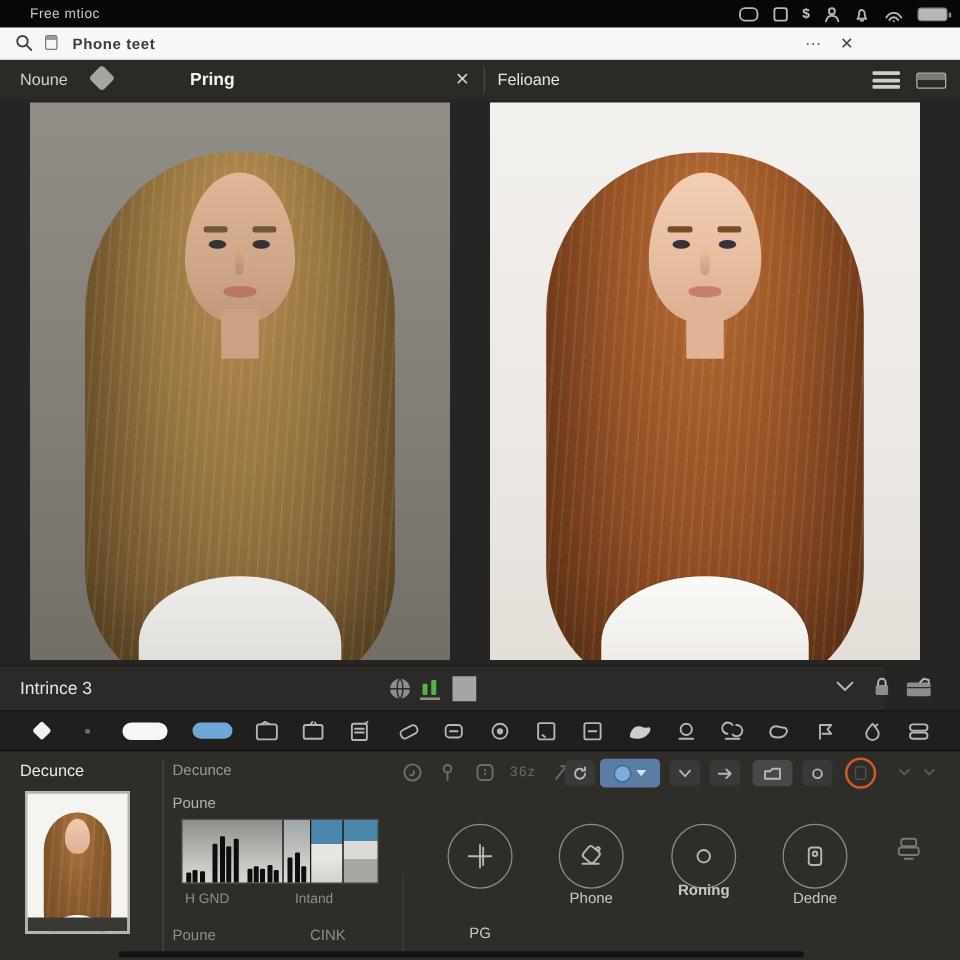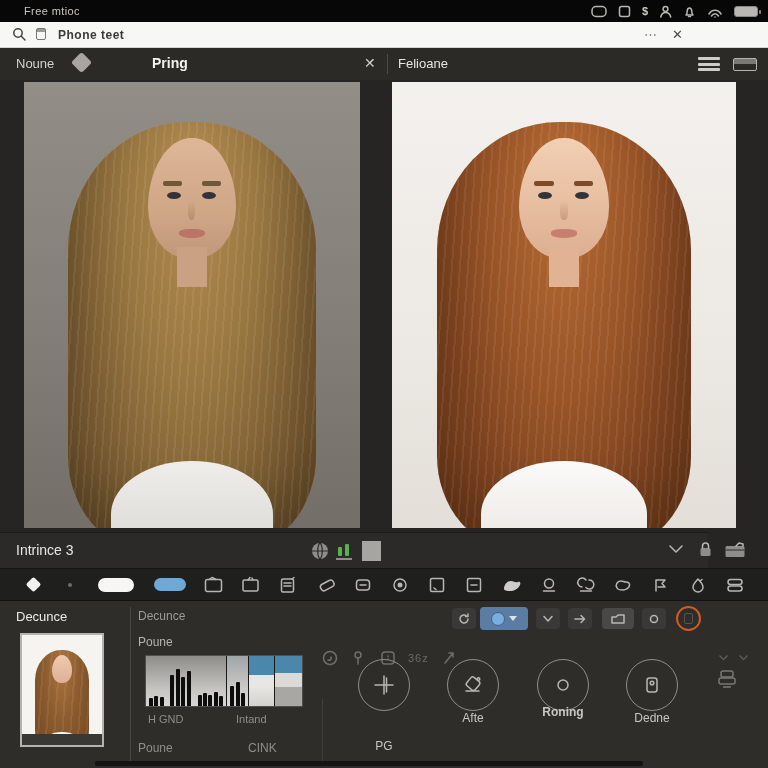--- a/index.html
+++ b/index.html
@@ -100,21 +100,21 @@
   .seg1{width:52%;background:linear-gradient(180deg,#8f8d89,#c9c7c3 70%,#d8d6d2);}
   .seg2{width:14%;background:linear-gradient(180deg,#9fa5a8,#cfcdc9 70%,#dcdad6);}
   .seg3{width:17%;background:linear-gradient(180deg,#4a87ab 0 38%,#e8e6e2 38% 60%,#d4d2ce);}
   .seg4{width:17%;background:linear-gradient(180deg,#4a87ab 0 34%,#dcdad6 34% 62%,#a9a7a3 62%);}
   .hbar{width:4px;background:#0d0d0b;border-radius:1px 1px 0 0;}
   .hist-lab{position:absolute;top:112px;color:#8f8d89;font-size:11px;text-align:left;}
   .bp-foot{position:absolute;top:140px;color:#8f8d89;font-size:12px;}
 
   
   .mini{position:absolute;left:320px;top:5px;height:26px;}
-  .mini .g{position:absolute;top:4px;margin-top:40px;}
+  .mini .g{position:absolute;top:4px;}
   .glyph36{color:#6b6966;font-size:11px;letter-spacing:1px;}
   .mbtn{position:absolute;top:2px;width:24px;height:21px;background:#3a3937;border-radius:4px;display:flex;align-items:center;justify-content:center;}
   .mbtn.lite{background:#4a4846;}
   .mbtn-blue{position:absolute;top:1px;left:160px;width:48px;height:23px;background:#5b7da3;border-radius:4px;display:flex;align-items:center;justify-content:center;gap:4px;}
   .bcirc{width:14px;height:14px;border-radius:50%;background:#79aede;border:1px solid #3f6186;}
   .chev-w{width:0;height:0;border-left:4px solid transparent;border-right:4px solid transparent;border-top:5px solid #d8e4f0;}
   .orange-btn{position:absolute;left:356px;top:0;width:25px;height:25px;border:2px solid #cf5b28;border-radius:50%;display:flex;align-items:center;justify-content:center;background:#2e2d2a;}
   .orange-btn i{width:9px;height:11px;border:1.5px solid #55534f;border-radius:2px;}
 
   
@@ -488,21 +488,21 @@
           <circle cx="13" cy="13" r="5" class="ic"></circle>
         </svg>
       </div>
     <div class="act" style="left:626px;top:58px;">
         <svg width="26" height="26" viewBox="0 0 26 26">
           <rect x="8" y="6" width="10" height="14" rx="2.5" class="ic"></rect>
           <circle cx="13" cy="11" r="1.8" class="ic"></circle>
         </svg>
       </div>
     <span class="act-lab" style="left:339px;top:110px;margin-top:28px;">PG</span>
-    <span class="act-lab" style="left:428px;top:110px;">Afte</span>
+    <span class="act-lab" style="left:428px;top:110px;">Phone</span>
     <span class="act-lab" style="left:518px;top:104px;font-weight:bold;">Roning</span>
     <span class="act-lab" style="left:607px;top:110px;">Dedne</span>
     <span class="abs" style="left:716px;top:68px;">
         <svg width="22" height="20" viewBox="0 0 22 20">
           <rect x="5" y="2" width="12" height="6" rx="2" stroke="#7a7875" fill="none" stroke-width="1.5"></rect>
           <rect x="3" y="9" width="16" height="6" rx="2" stroke="#7a7875" fill="none" stroke-width="1.5"></rect>
           <path d="M7 18h8" stroke="#7a7875" stroke-width="1.5"></path>
         </svg>
       </span>
 

